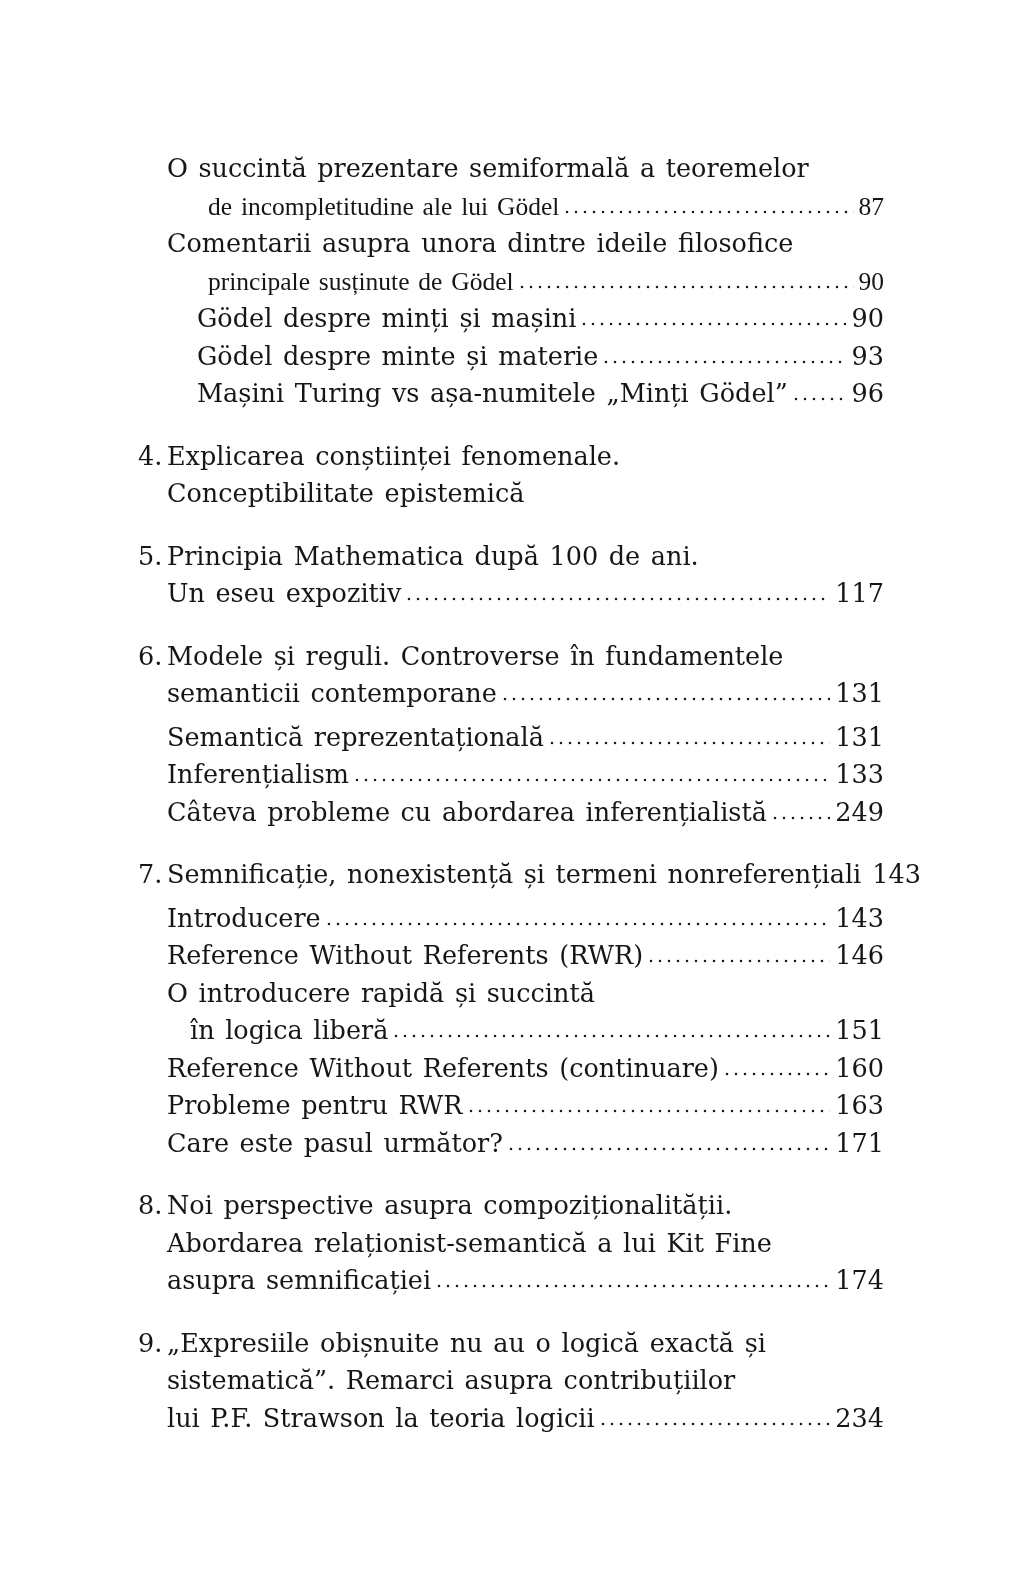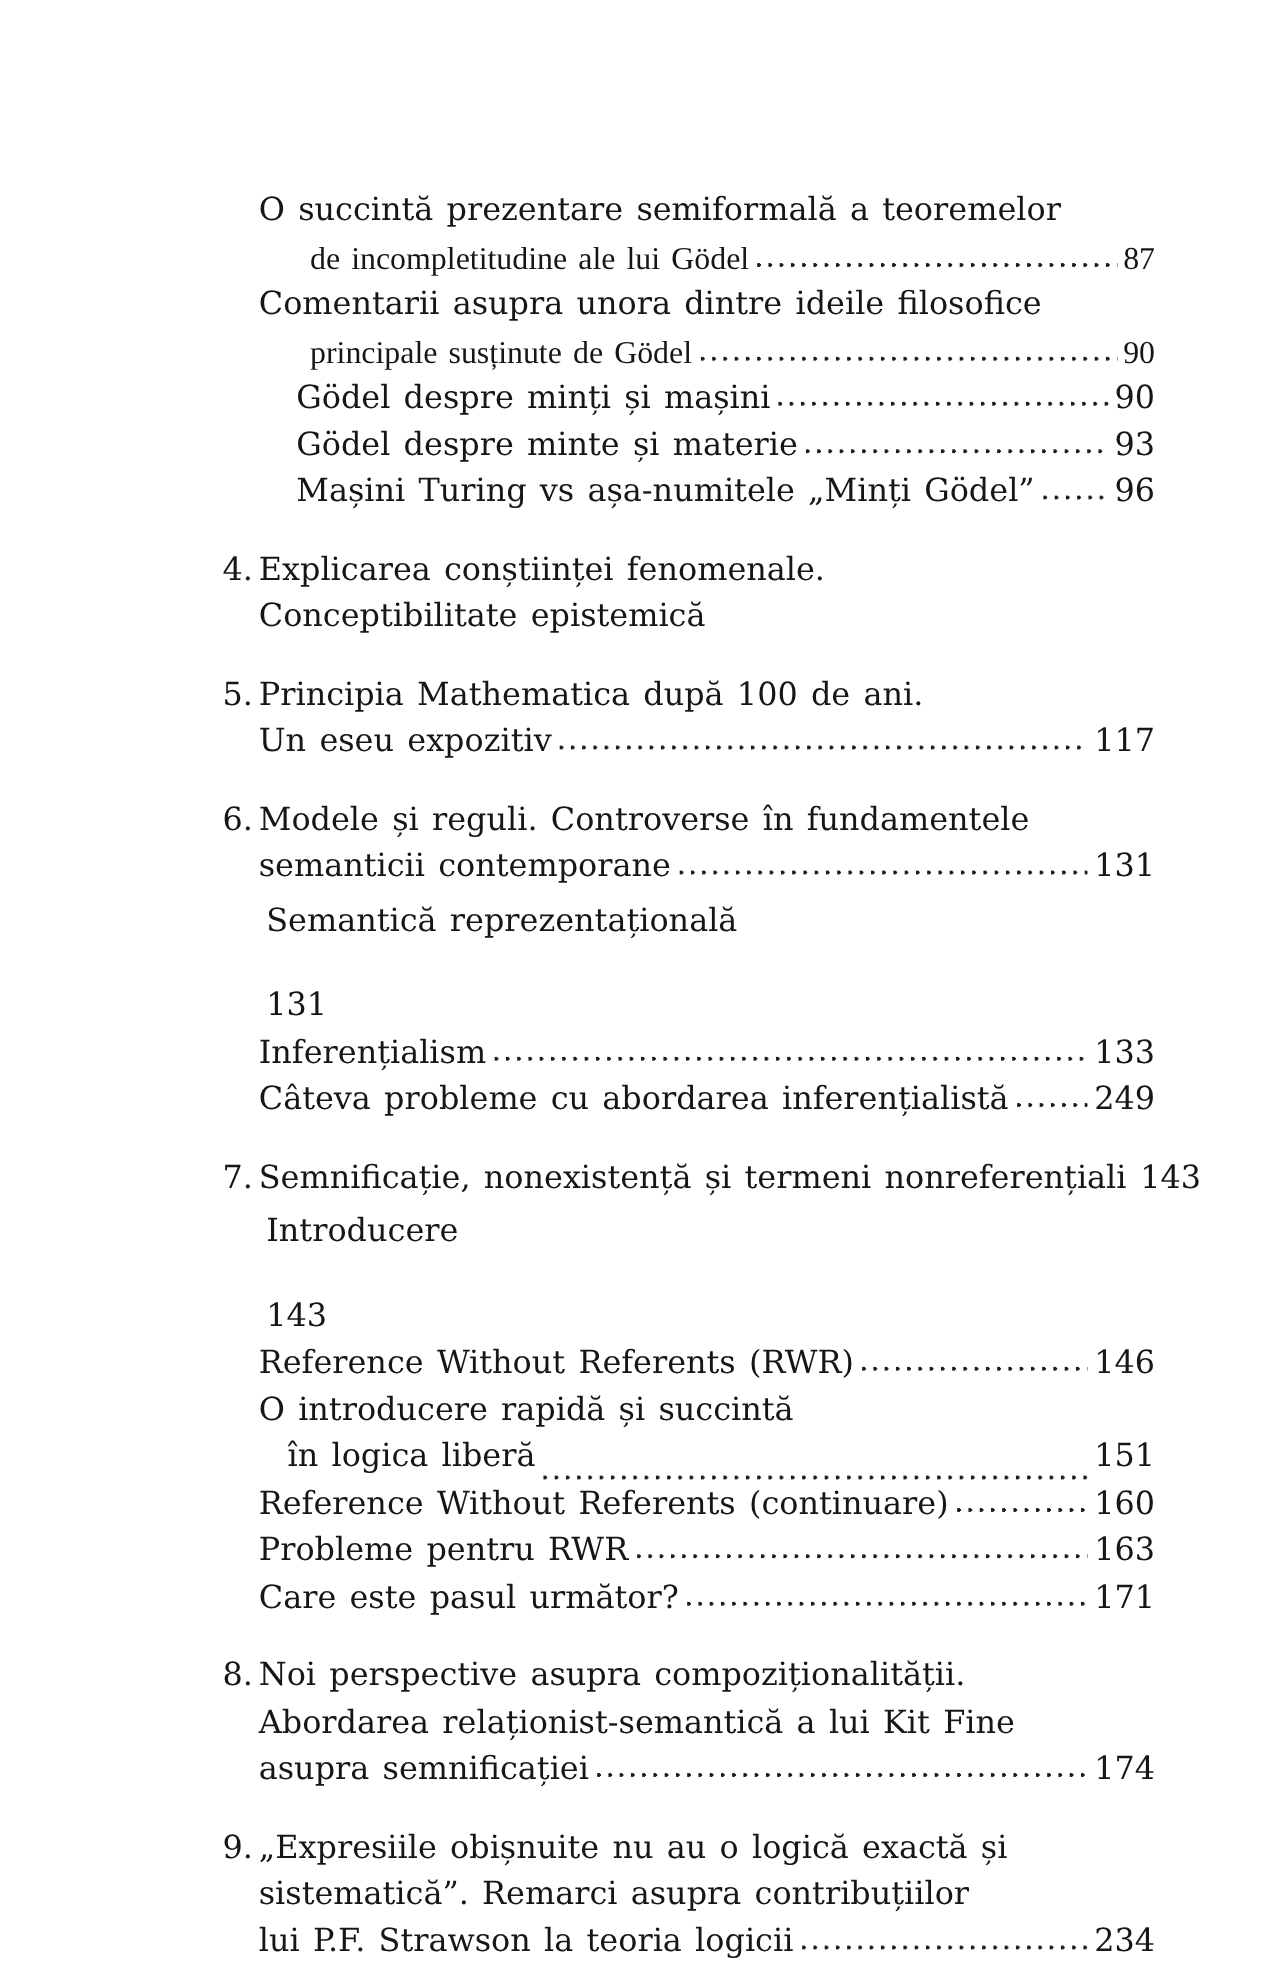--- a/index.html
+++ b/index.html
@@ -14,42 +14,41 @@
     position: relative;
     font-family: "DejaVu Serif", "Liberation Serif", serif;
     color: #161616;
     overflow: hidden;
   }
   .toc {
     position: absolute;
     left: 138px;
     top: 150px;
     width: 746px;
-    margin-left: 40px;
   }
   .line {
     display: flex;
     align-items: baseline;
     line-height: 37.5px;
     font-size: 25.5px;
     word-spacing: 2.5px;
   }
   .num {
     flex: 0 0 29px;
   }
   .txt {
     flex: 0 0 auto;
     white-space: nowrap;
   }
   .sub1 { padding-left: 29px; }
   .sub2 { padding-left: 59px; }
   .hang { padding-left: 70px; font-family: Liberation Serif, serif; }
-  .hang2 { padding-left: 52px; align-items: flex-end; }
+  .hang2 { padding-left: 52px; }
   .gap-lg { margin-top: 25px; }
-  .gap-sm { margin-top: 6px; flex-direction: column; }
+  .gap-sm { margin-top: 6px; }
   .it { }
   .leader {
     flex: 1 1 30px;
     min-width: 0;
     height: 6px;
     margin: 0 5px 0 6px;
     background-image: radial-gradient(circle at 2px 3px, #1b1b1b 1.45px, rgba(0,0,0,0) 1.6px);
     background-size: 9px 6px;
     background-repeat: repeat-x;
     background-position: left bottom;

